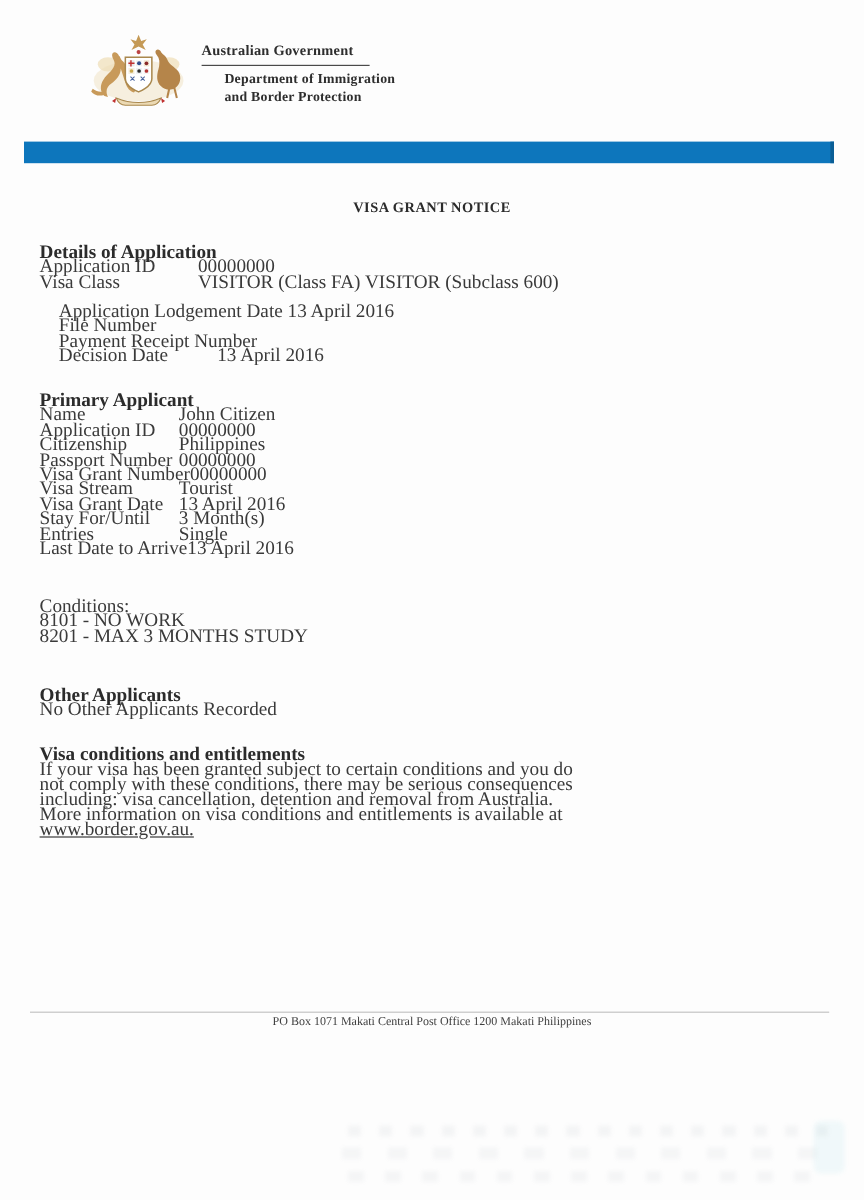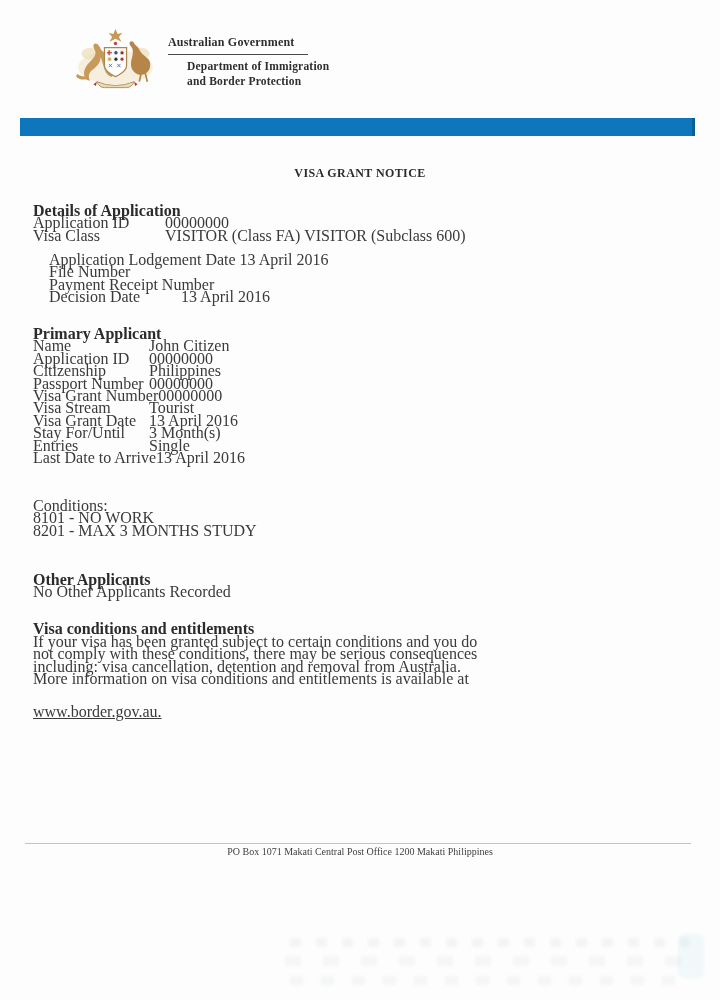--- a/index.html
+++ b/index.html
@@ -26,21 +26,21 @@
   .sec-h{font-weight:bold;color:#2b2b2b;}
   .row .lbl{display:inline-block;min-width:132px;}
   .row .val{white-space:nowrap;}
   .primary .row .lbl{min-width:116px;}
   .sec-details{left:33px;top:205px;width:640px;}
   .sec-details2{left:49px;top:254px;width:640px;}
   .sec-primary{left:33px;top:328px;width:640px;}
   .sec-conditions{left:33px;top:500px;width:640px;}
   .sec-other{left:33px;top:574px;width:640px;}
   .sec-entitle{left:33px;top:623px;width:452px;line-height:12.6px;}
-  .sec-entitle a{color:#3a3a3a;display:block;margin-top:20px;}
+  .sec-entitle a{color:#3a3a3a;display:block;}
   
   .footer-line{left:25px;top:843px;width:666px;height:1px;background:#c4c4c4;}
   .footer-text{left:0;top:846px;width:720px;text-align:center;font-size:10px;color:#3f3f3f;}
   
   .wm{filter:blur(1.6px);opacity:.38;}
   .wm1{left:290px;top:938px;width:400px;height:9px;
        background:repeating-linear-gradient(90deg,rgba(140,150,160,.22) 0 11px,transparent 11px 26px);}
   .wm2{left:285px;top:956px;width:410px;height:10px;
        background:repeating-linear-gradient(90deg,rgba(135,145,158,.18) 0 16px,transparent 16px 38px);}
   .wm3{left:290px;top:976px;width:400px;height:9px;

